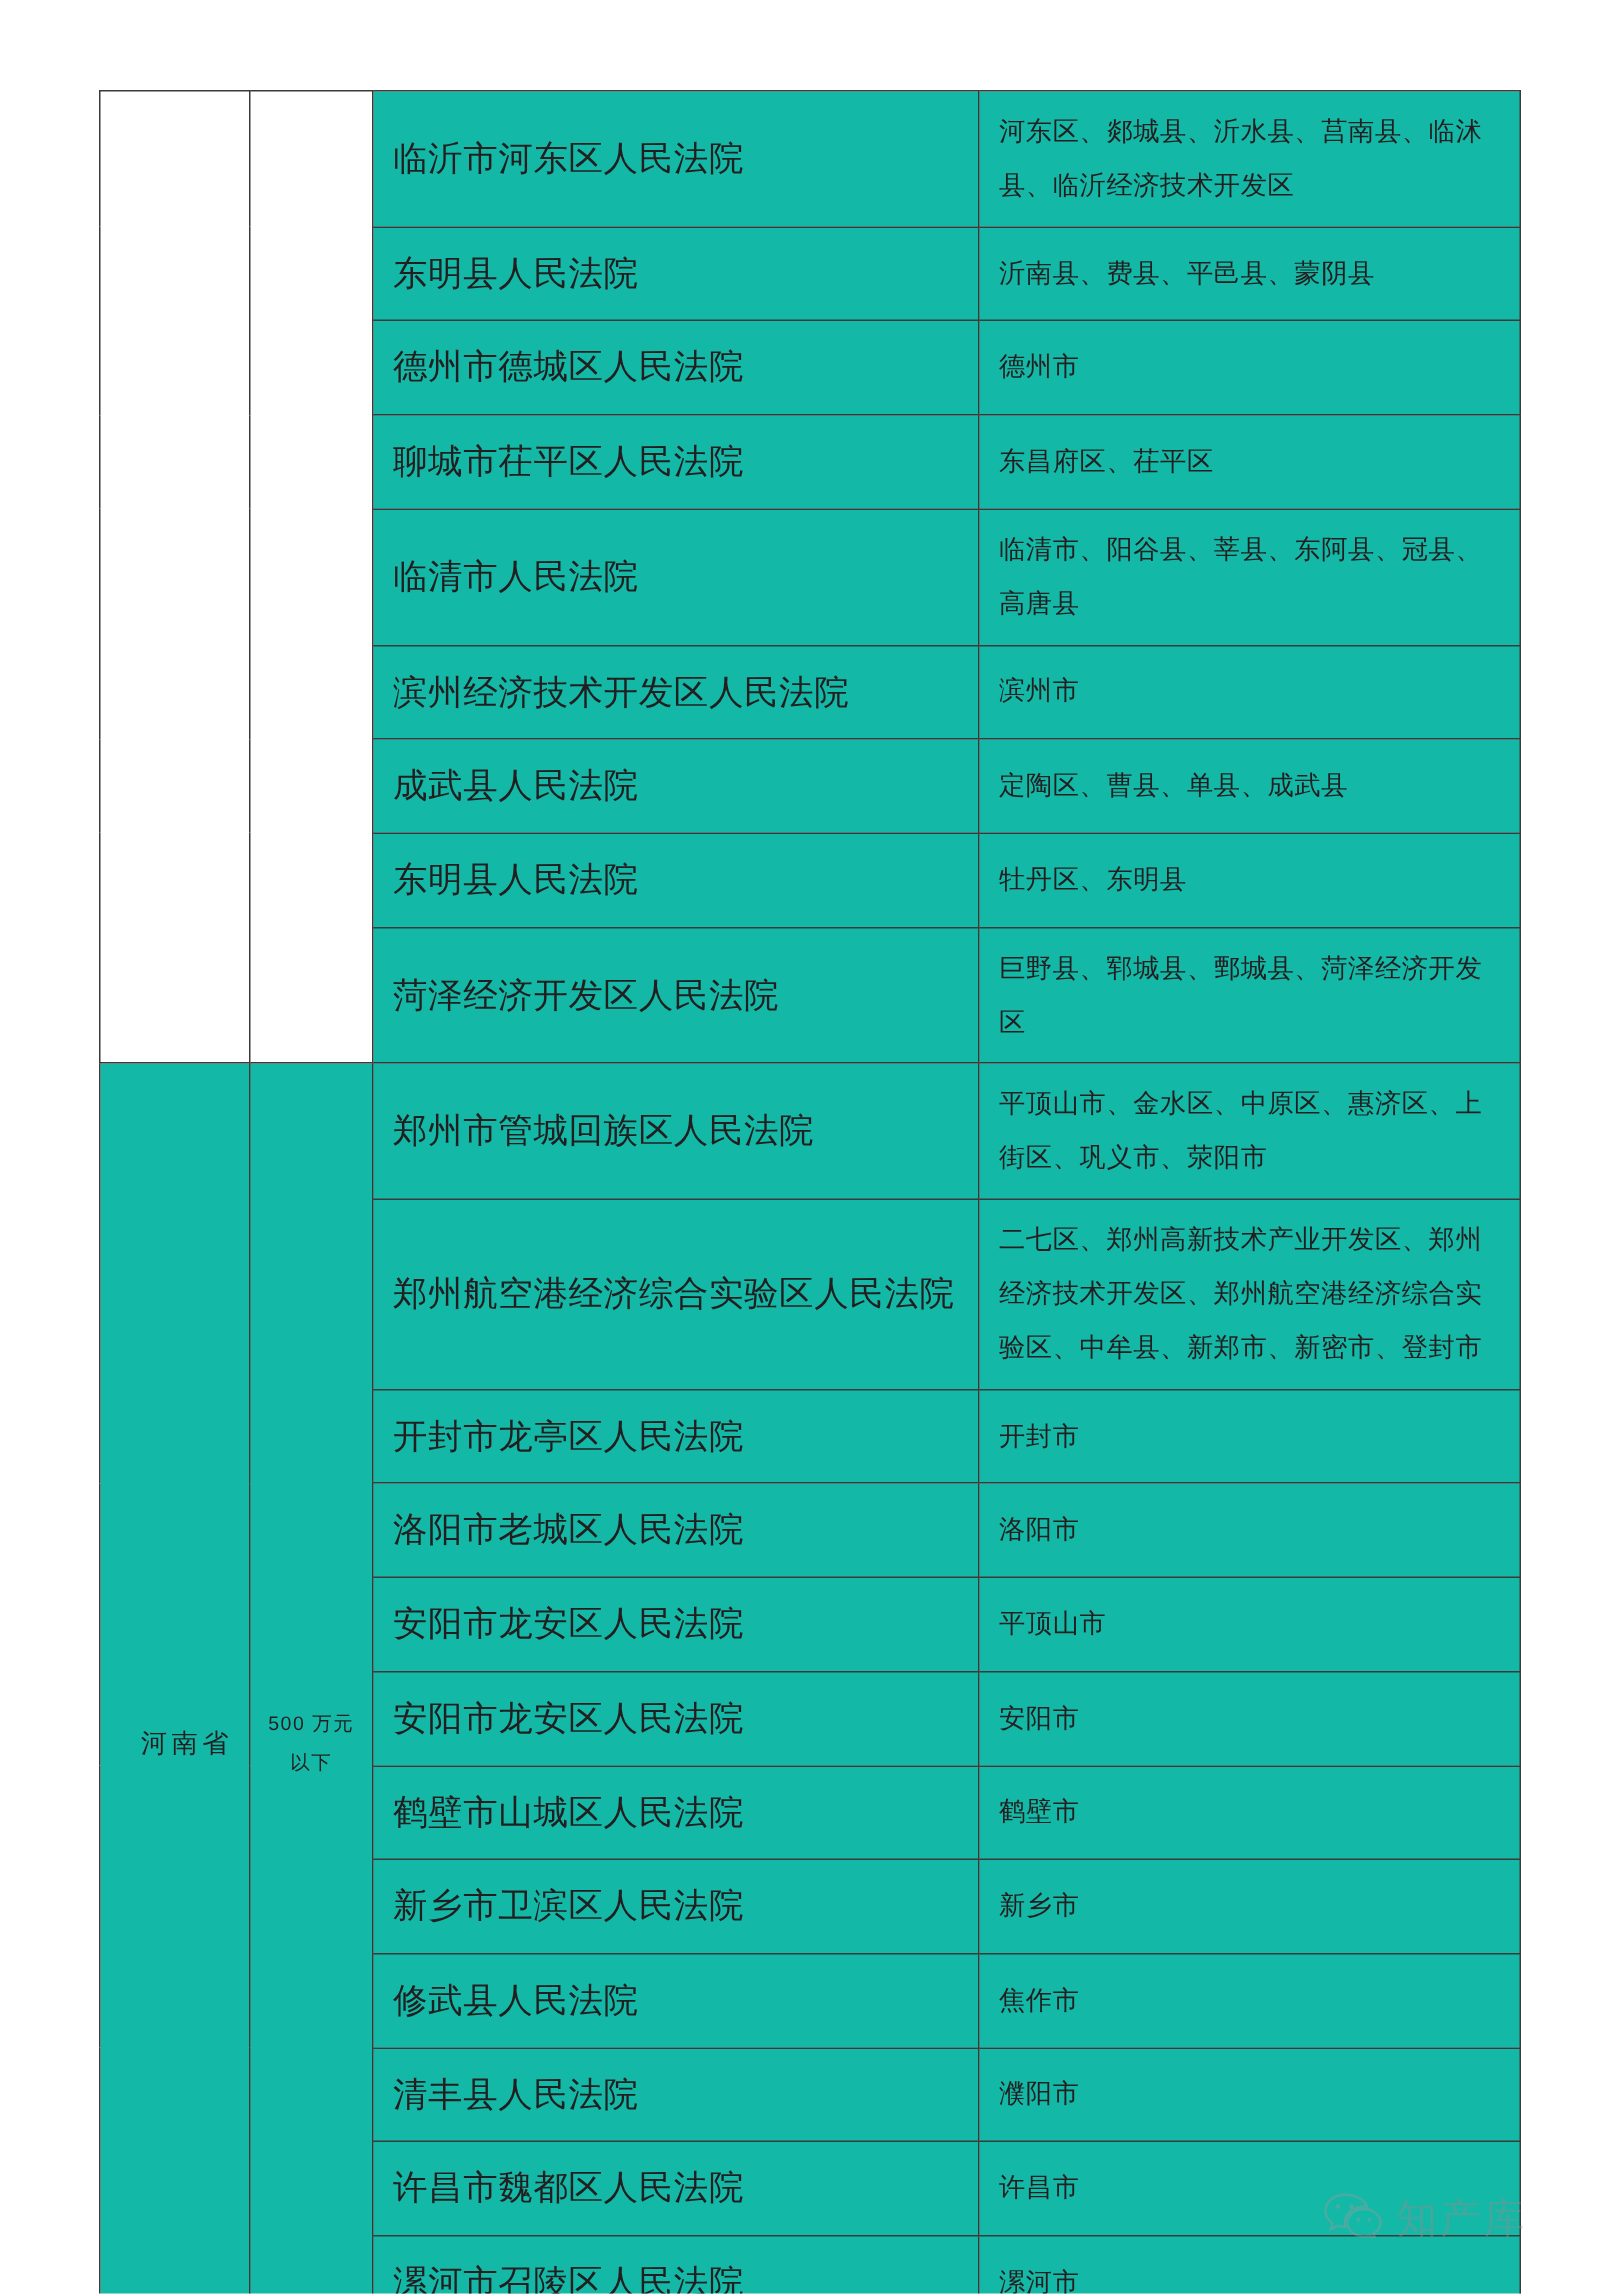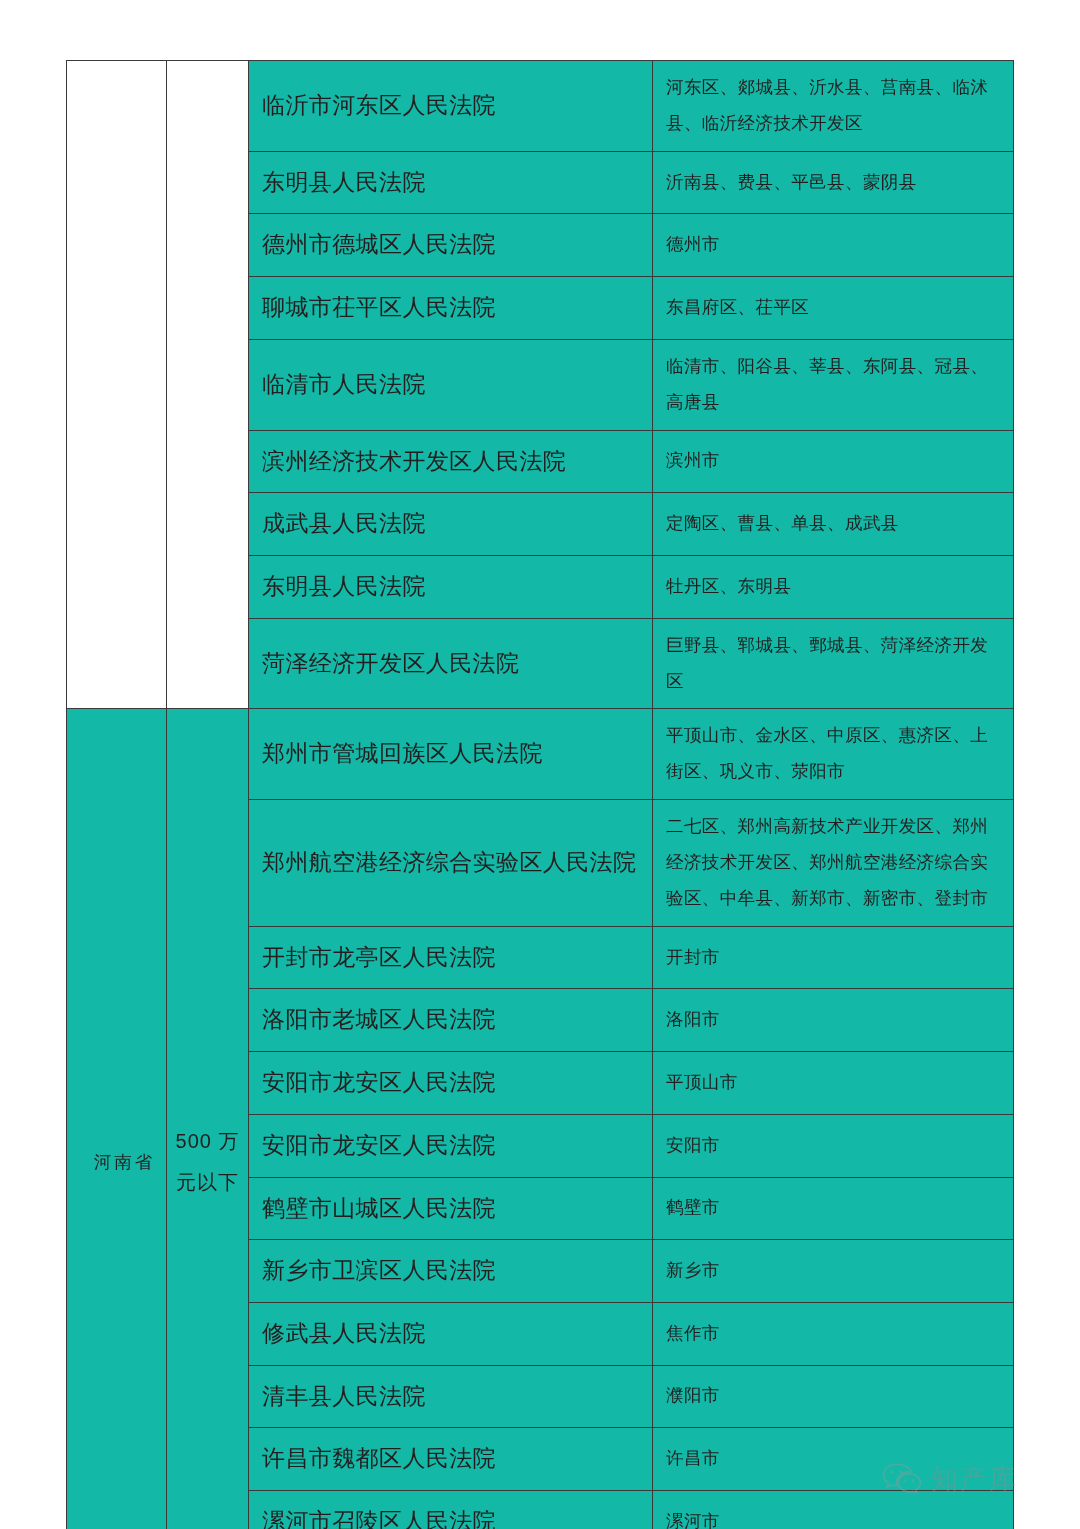--- a/index.html
+++ b/index.html
@@ -75,21 +75,21 @@
     font-size: 17.5px;
     letter-spacing: 3px;
     line-height: 1.6;
   }
   td.amount {
     text-align: center;
     vertical-align: middle;
   }
   td.amount .cell-pad {
     padding: 0 6px;
-    font-size: 20px;
+    font-size: 13px;
     line-height: 2.05;
     letter-spacing: 1px;
   }
 
   
   td.blank { background: #fff; }
 
   
   .watermark {
     position: absolute;

